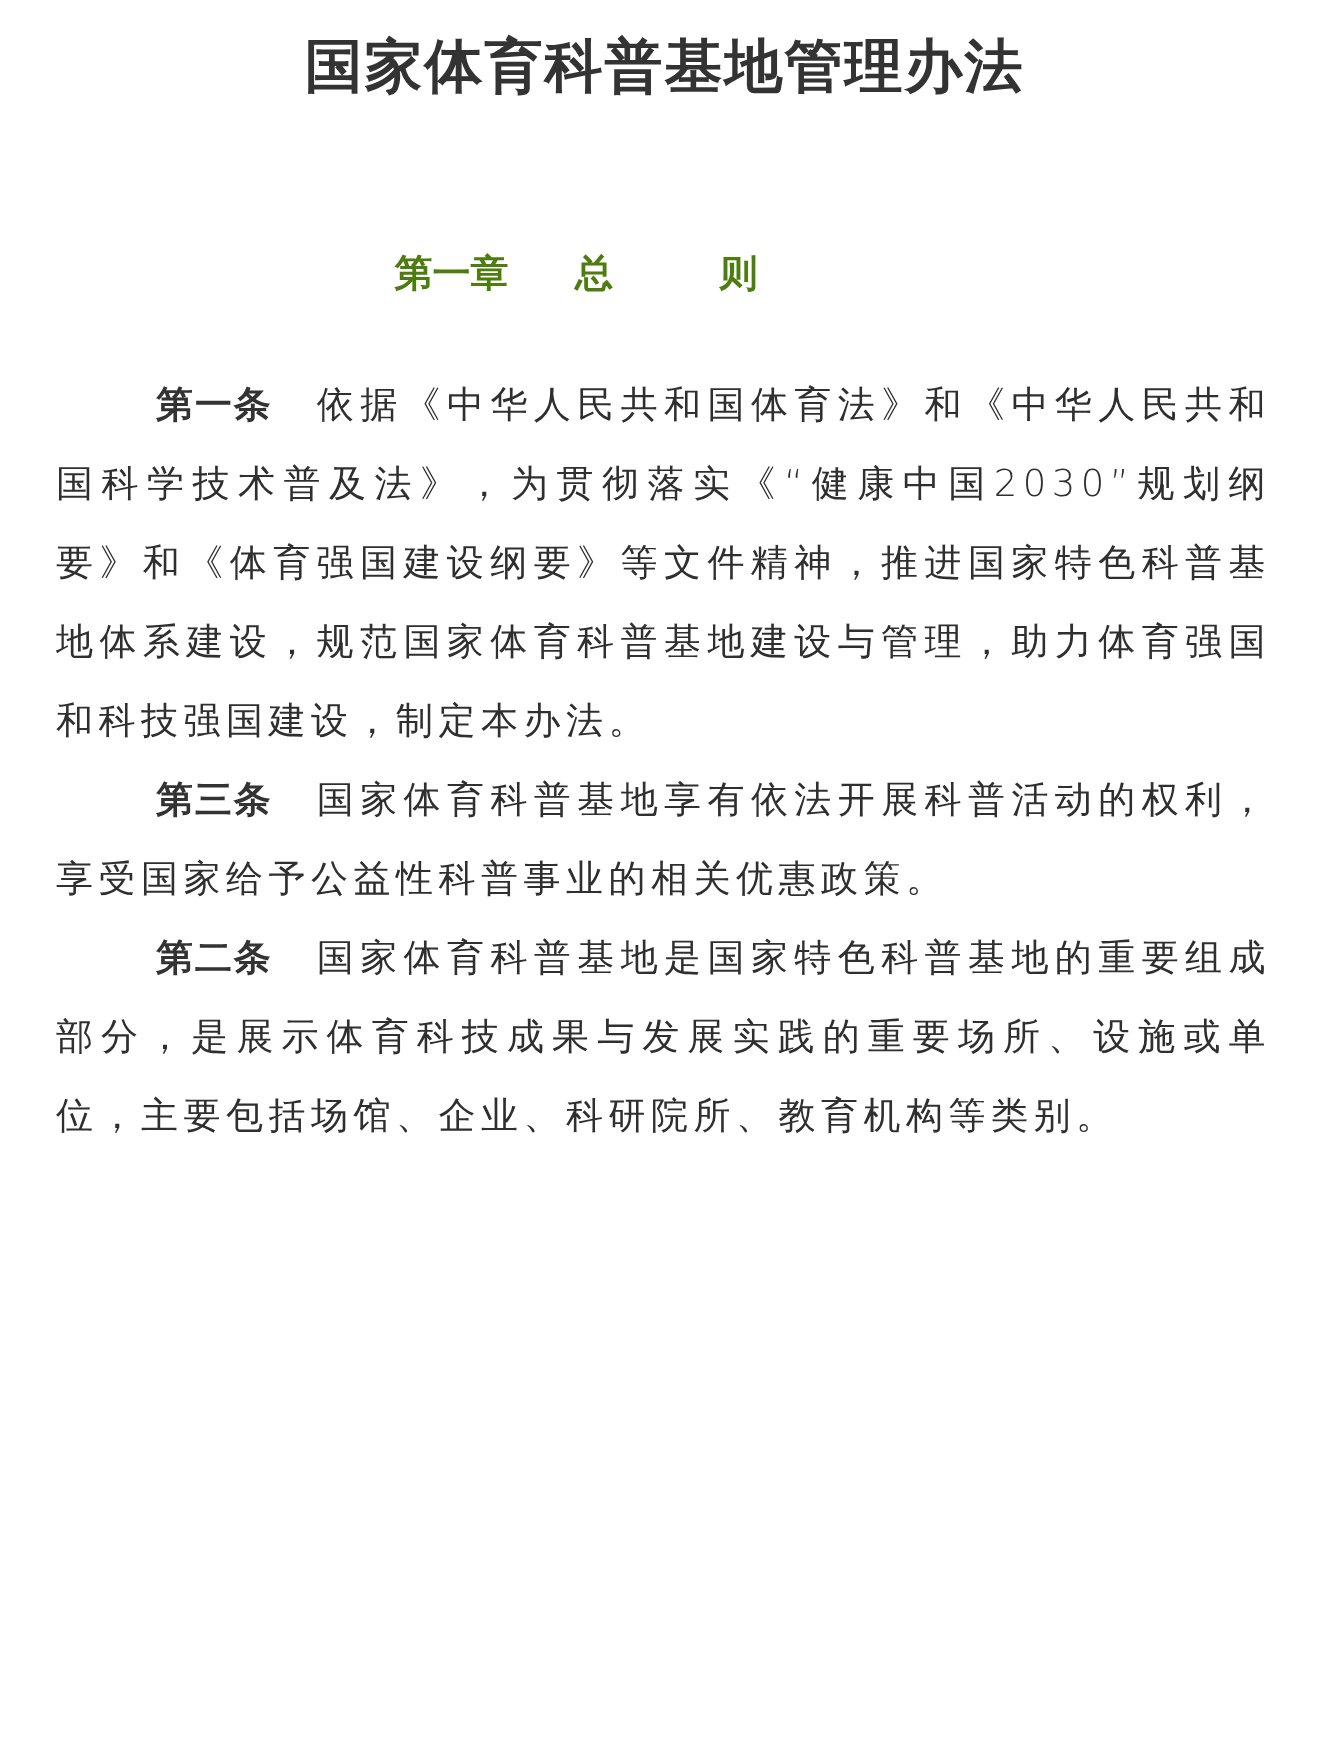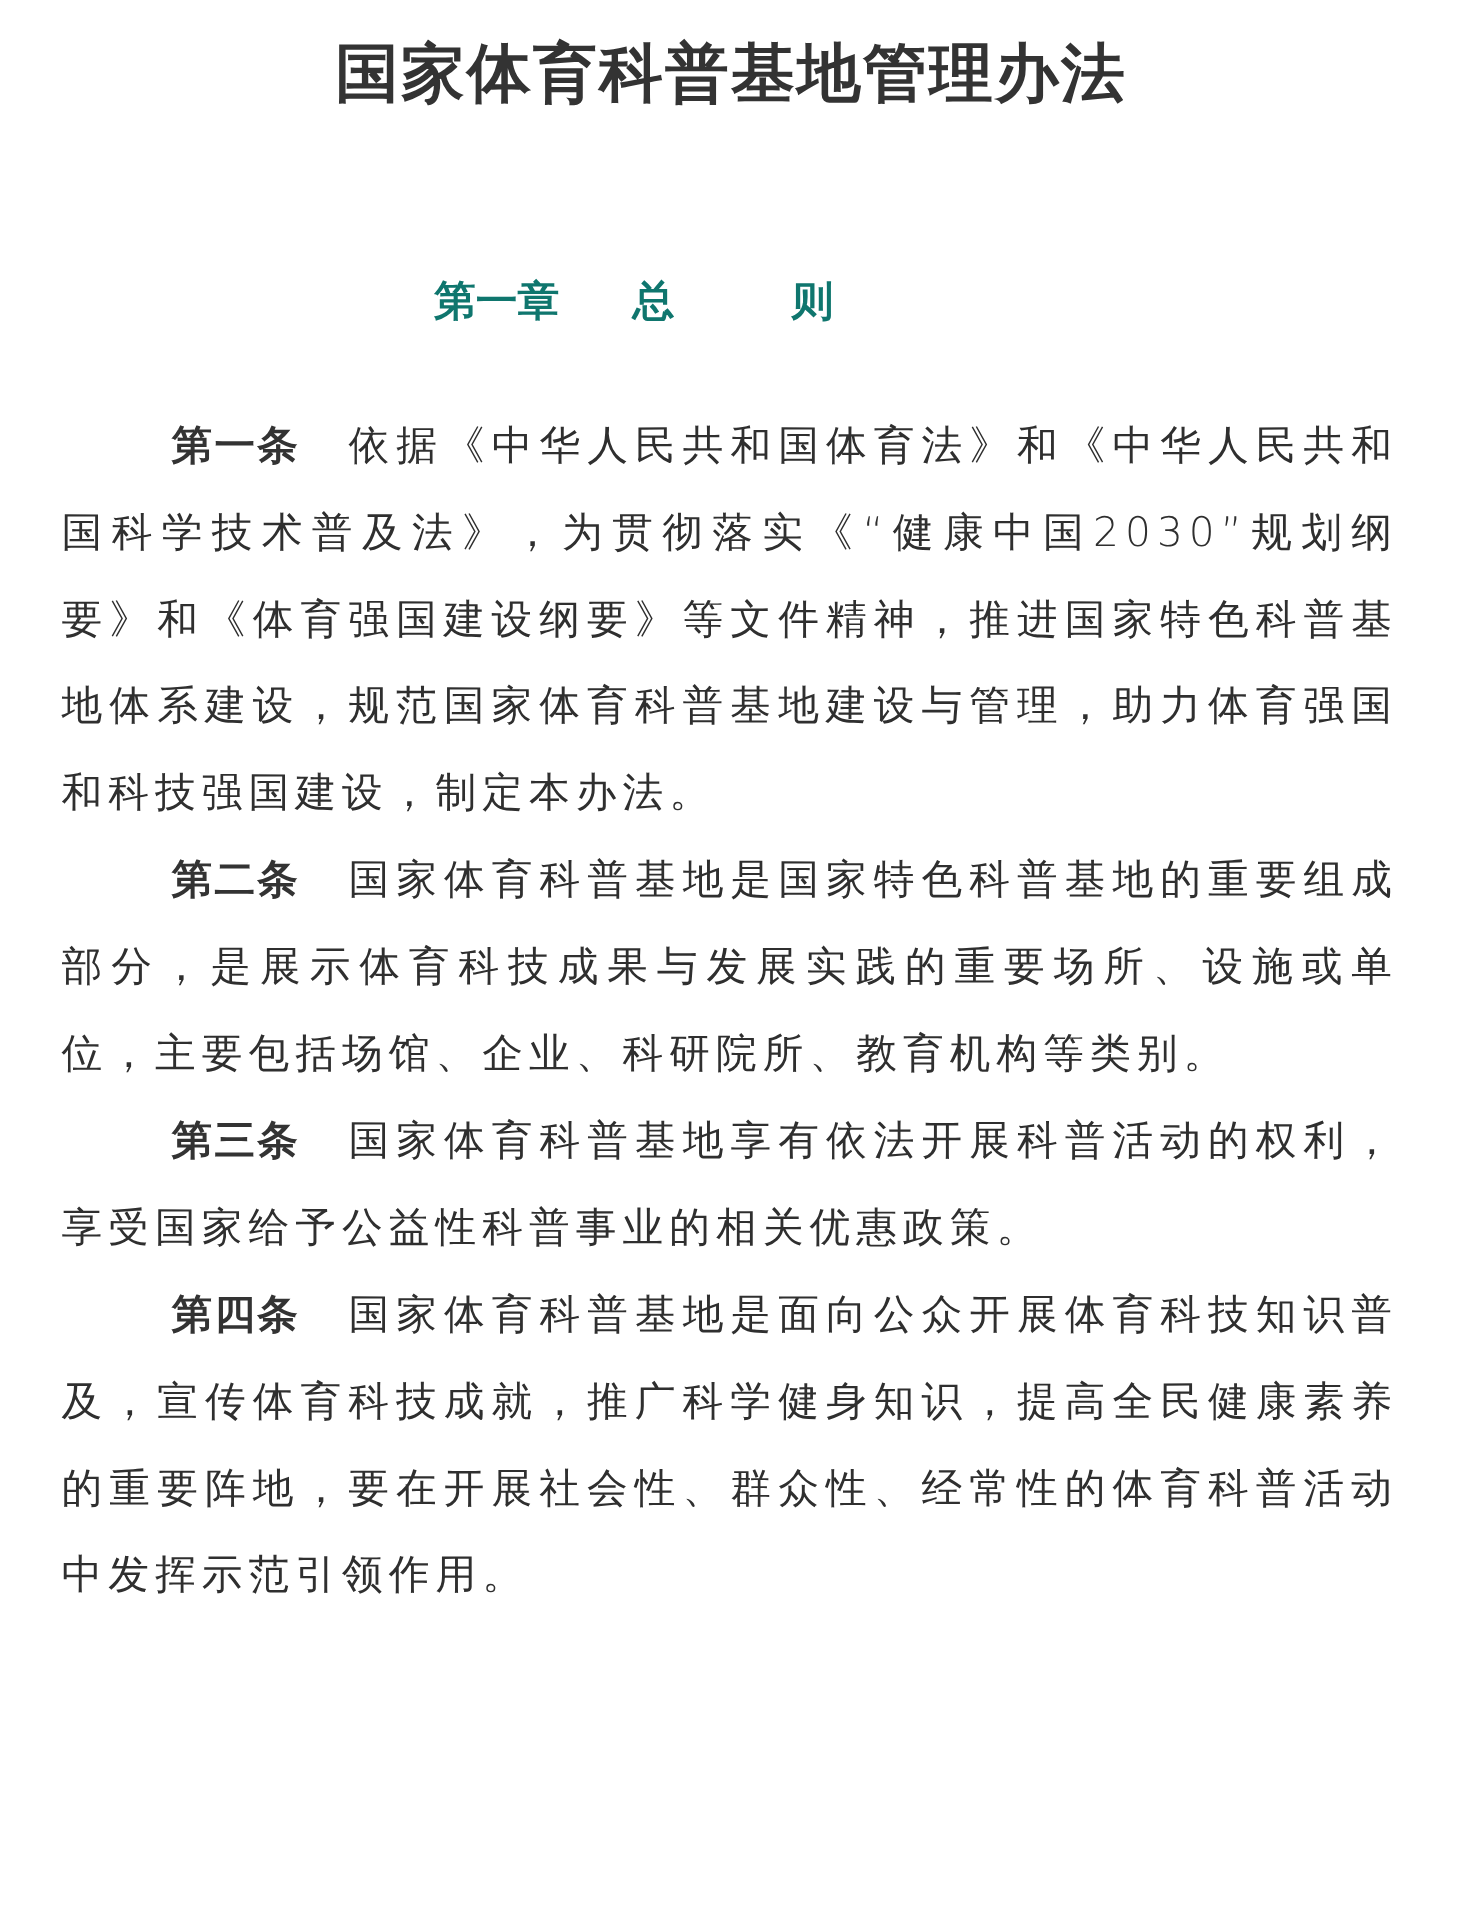--- a/index.html
+++ b/index.html
@@ -1,19 +1,19 @@
 <!DOCTYPE html>
 <html><head>
 <meta charset="utf-8">
 <style>
   html, body { margin: 0; padding: 0; background: #ffffff; }
   body { width: 1327px; height: 1749px; overflow: hidden; position: relative; color: #2b2b2b; font-family: "DejaVu Serif", "Liberation Serif", serif; }
   .page { position: absolute; left: 1px; top: 0; width: 1327px; height: 1749px; }
   .title { position: absolute; left: 0; width: 1327px; top: 28px; text-align: center; font-size: 58px; font-weight: bold; letter-spacing: 2px; color: #333; font-family: "DejaVu Sans", sans-serif; }
-  .chapter { position: absolute; left: 0; width: 1150px; top: 248px; text-align: center; font-size: 38px; font-weight: bold; color: #0f766e; font-family: "DejaVu Sans", sans-serif; }
+  .chapter { position: absolute; left: 0; width: 1150px; top: 248px; text-align: center; font-size: 38px; font-weight: bold; color: #4d7c0f; font-family: "DejaVu Sans", sans-serif; }
   .chapter span { display: inline-block; }
   .body-text { position: absolute; left: 55px; width: 1215px; top: 365px; font-size: 37px; line-height: 79px; letter-spacing: 5.5px; text-align: justify; font-family: "DejaVu Sans", sans-serif; font-weight: 300; color: #2f2f2f; }
   .para { margin: 0; text-indent: 88px; }
   .para + .para { margin-top: 0; }
   .art-label { font-weight: bold; color: #333; letter-spacing: 1px; margin-right: 44px; margin-left: 12px; }
 </style>
 </head>
 <body>
 
 <div class="page">
@@ -22,17 +22,16 @@
   <div class="chapter">
     <span>第一章</span>
     <span style="width:40px"></span>
     <span>总</span>
     <span style="width:80px"></span>
     <span>则</span>
   </div>
 
   <div class="body-text">
     <p class="para"><span class="art-label">第一条</span><span>依据《中华人民共和国体育法》和《中华人民共和国科学技术普及法》，为贯彻落实《“健康中国2030”规划纲要》和《体育强国建设纲要》等文件精神，推进国家特色科普基地体系建设，规范国家体育科普基地建设与管理，助力体育强国和科技强国建设，制定本办法。</span></p>
+    <p class="para"><span class="art-label">第三条</span><span>国家体育科普基地享有依法开展科普活动的权利，享受国家给予公益性科普事业的相关优惠政策。</span></p>
     <p class="para"><span class="art-label">第二条</span><span>国家体育科普基地是国家特色科普基地的重要组成部分，是展示体育科技成果与发展实践的重要场所、设施或单位，主要包括场馆、企业、科研院所、教育机构等类别。</span></p>
-    <p class="para"><span class="art-label">第三条</span><span>国家体育科普基地享有依法开展科普活动的权利，享受国家给予公益性科普事业的相关优惠政策。</span></p>
-    <p class="para"><span class="art-label">第四条</span><span>国家体育科普基地是面向公众开展体育科技知识普及，宣传体育科技成就，推广科学健身知识，提高全民健康素养的重要阵地，要在开展社会性、群众性、经常性的体育科普活动中发挥示范引领作用。</span></p>
   </div>
 </div>
 
 </body></html>

